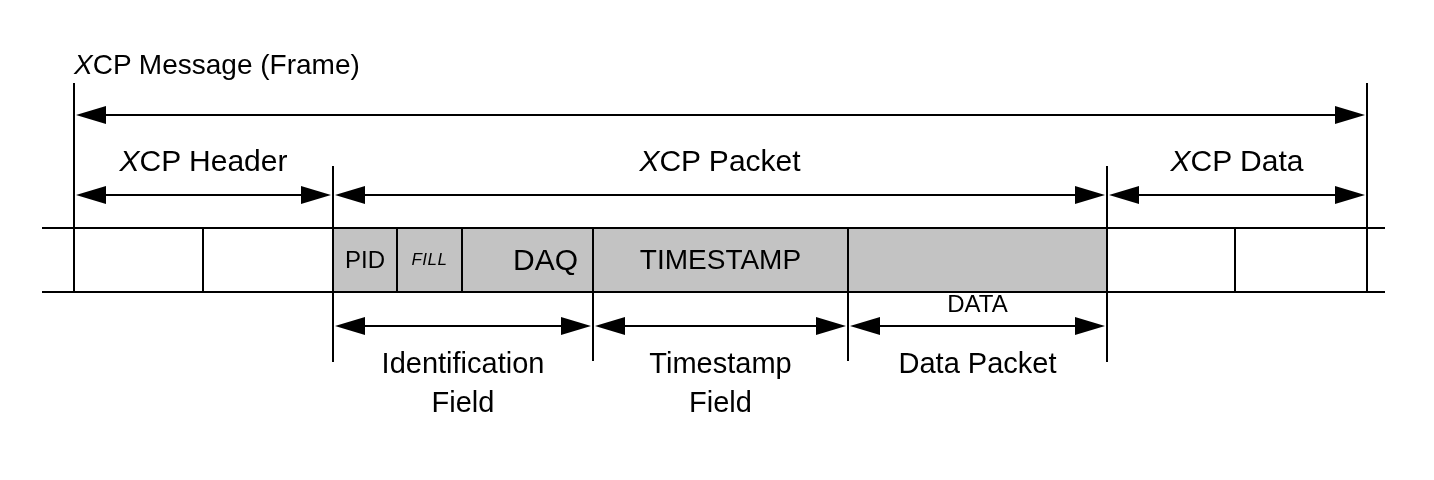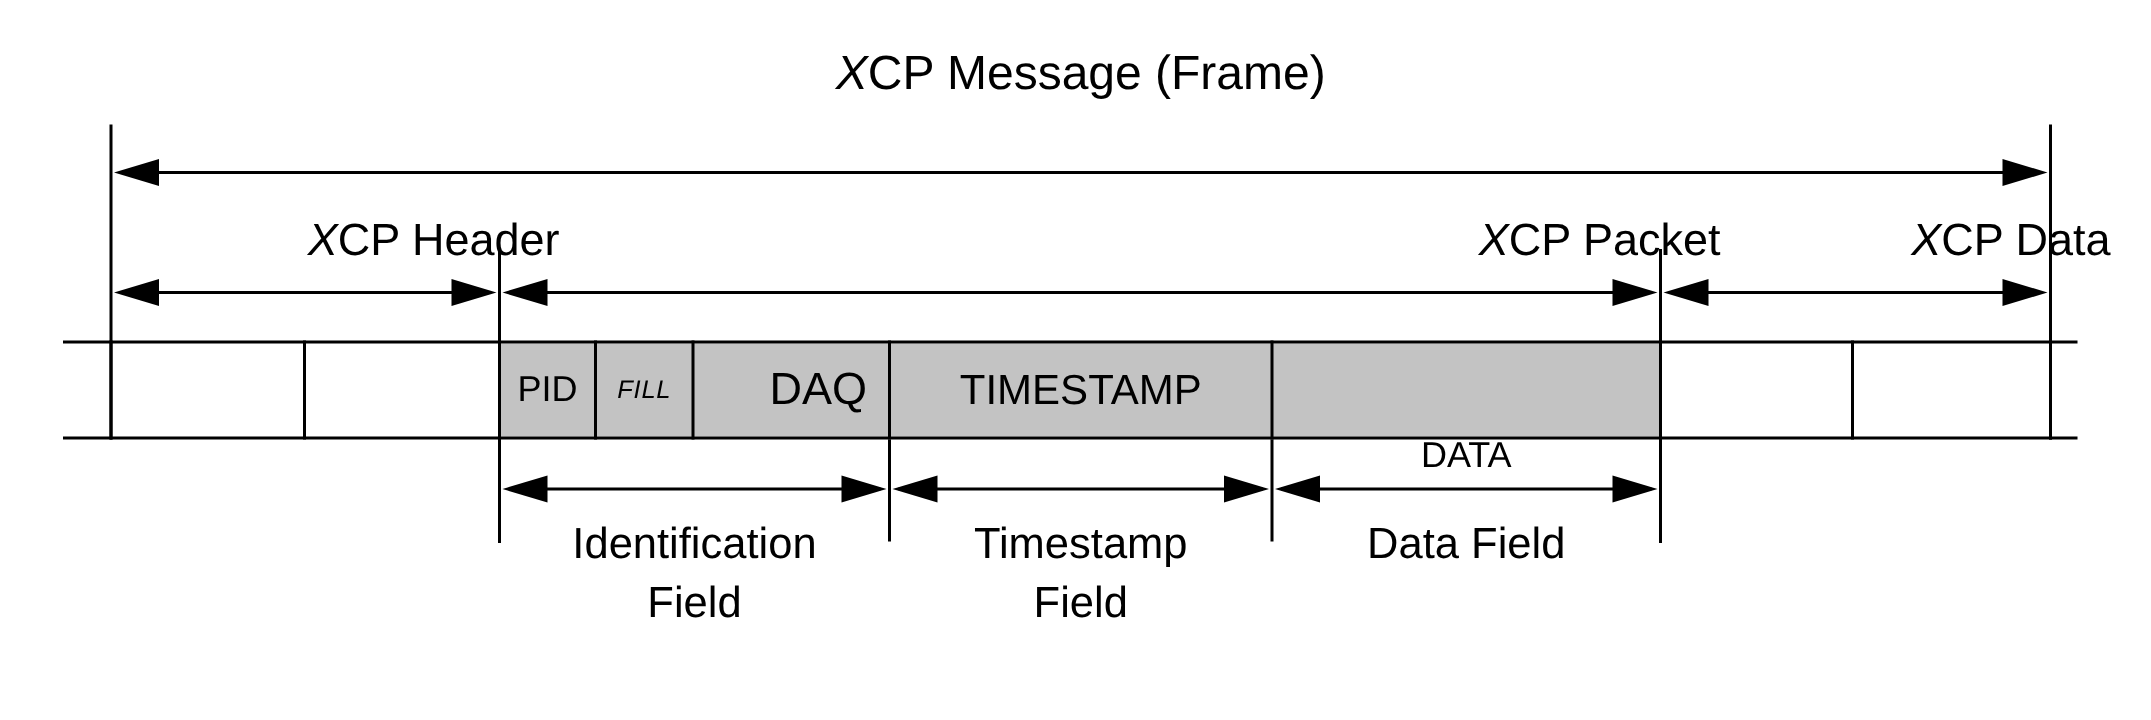--- a/index.html
+++ b/index.html
@@ -7,29 +7,28 @@
     position:relative;
     width:1434px;height:480px;
     background:#ffffff;
     font-family:"Liberation Sans", sans-serif;
     color:#000;
     overflow:hidden;
   }
   .abs{position:absolute;}
   
   .title{
-    top:31px;left:74px;width:1293px;
-    text-align:center;font-size:32px;line-height:34px;
+    top:48px;left:74px;width:1293px;
+    text-align:left;font-size:28px;line-height:34px;
     white-space:nowrap;
   }
   .seclabel{
     top:144px;height:34px;
-    text-align:right;font-size:30px;line-height:34px;
+    text-align:center;font-size:30px;line-height:34px;
     white-space:nowrap;
-    padding-left:40px;
   }
   .ital{font-style:italic;}
   
   .hline{height:2px;background:#000;}
   .vline{width:2px;background:#000;}
   .grayrect{background:#c3c3c3;}
   .celllabel{
     top:229px;height:62px;line-height:62px;
     text-align:center;white-space:nowrap;
   }
@@ -135,16 +134,16 @@
 
   <div class="abs fieldlabel" style="left:333px;width:260px;">
     <div>Identification</div>
     <div>Field</div>
   </div>
   <div class="abs fieldlabel" style="left:593px;width:255px;">
     <div>Timestamp</div>
     <div>Field</div>
   </div>
   <div class="abs fieldlabel" style="left:848px;width:259px;">
-    <div>Data Field</div>
+    <div>Data Packet</div>
   </div>
 
 </div>
 
 </body></html>

